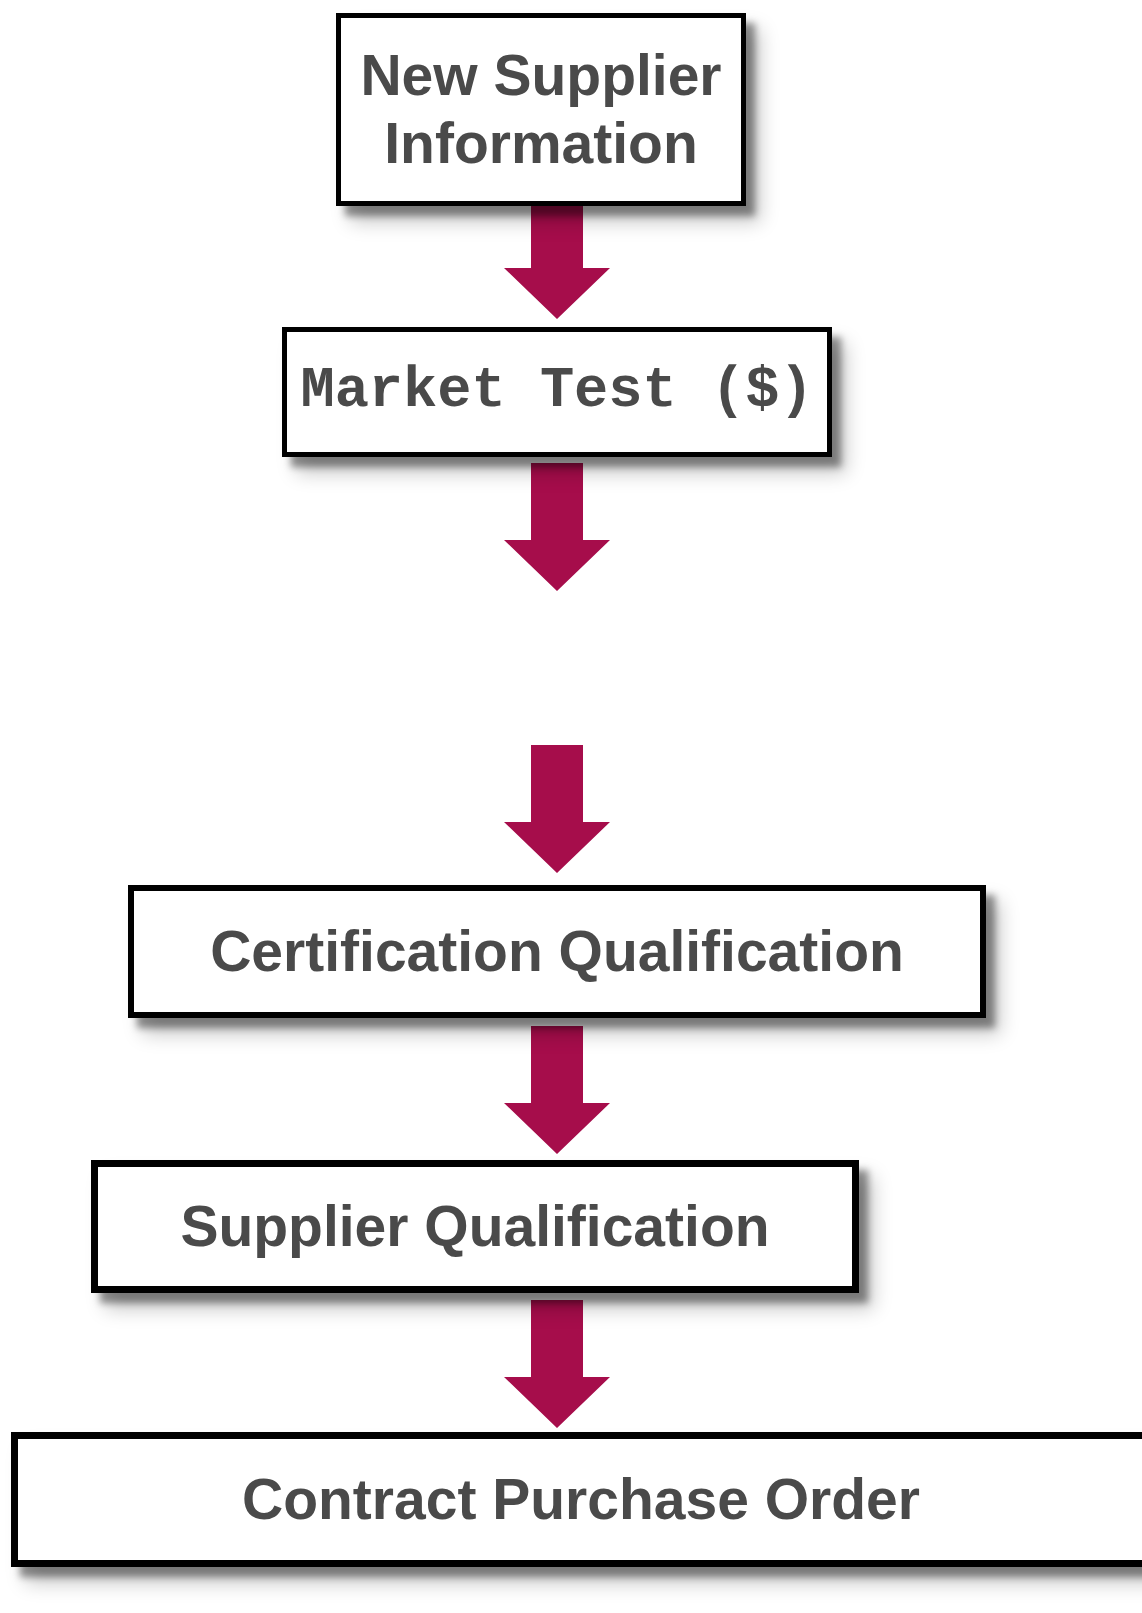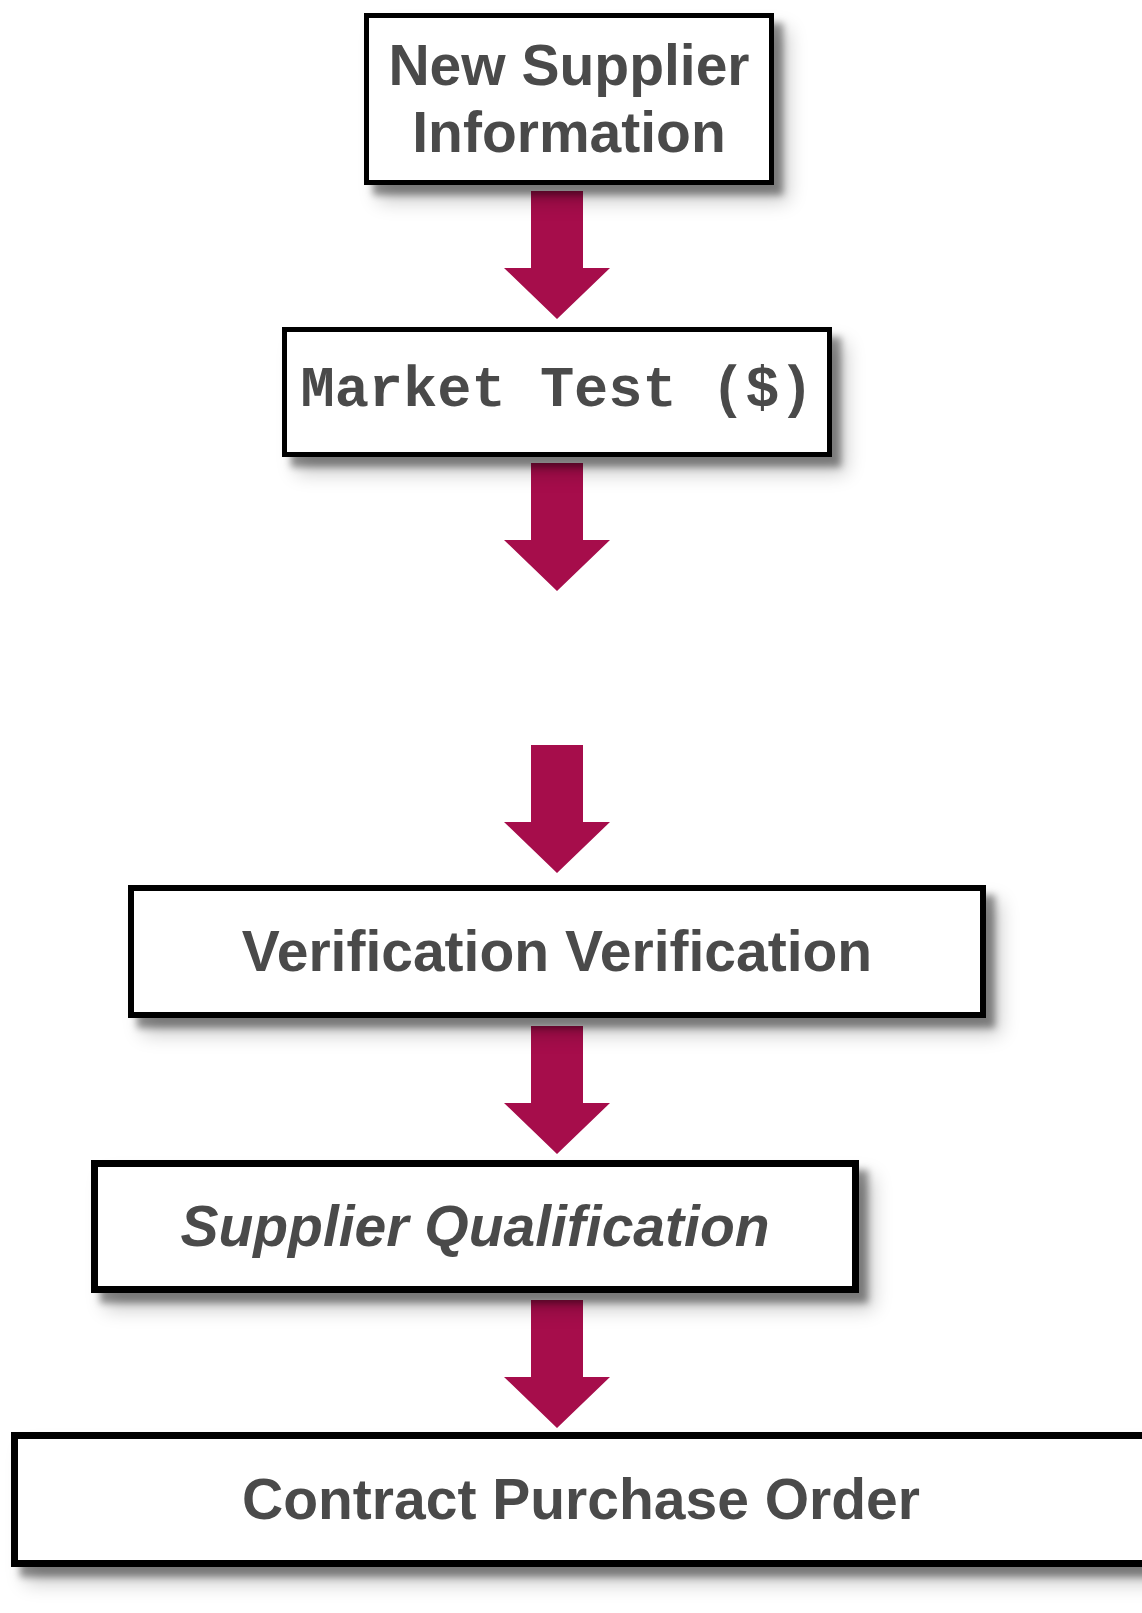--- a/index.html
+++ b/index.html
@@ -46,21 +46,21 @@
     display: block;
     width: 100%;
     height: 100%;
   }
 </style>
 </head>
 <body>
 
 <div class="canvas" style="--box-fill: #FFFFFF; --box-border: #000000; --label-text: #4A4A4A;">
 
-  <div class="node" style="left:364px; top:13px; width:410px; height:172px; border-width:5px;">
+  <div class="node" style="left:336px; top:13px; width:410px; height:193px; border-width:5px;">
     <span class="label">New Supplier Information</span>
   </div>
 
   <div class="arrow" style="top:191px;">
     <svg viewBox="0 0 106 128" preserveAspectRatio="none" aria-hidden="true">
       <polygon class="arrow-shape" points="27,0 79,0 79,77 106,77 53,128 0,77 27,77" fill="#A60D4B"></polygon>
     </svg>
   </div>
 
   <div class="node" style="left:282px; top:327px; width:550px; height:130px; border-width:5px;font-family:Liberation Mono, monospace;">
@@ -74,30 +74,30 @@
   </div>
 
 
   <div class="arrow" style="top:745px;">
     <svg viewBox="0 0 106 128" preserveAspectRatio="none" aria-hidden="true">
       <polygon class="arrow-shape" points="27,0 79,0 79,77 106,77 53,128 0,77 27,77" fill="#A60D4B"></polygon>
     </svg>
   </div>
 
   <div class="node" style="left:128px; top:885px; width:858px; height:133px; border-width:6px;">
-    <span class="label">Verification Verification</span>
+    <span class="label">Certification Qualification</span>
   </div>
 
   <div class="arrow" style="top:1026px;">
     <svg viewBox="0 0 106 128" preserveAspectRatio="none" aria-hidden="true">
       <polygon class="arrow-shape" points="27,0 79,0 79,77 106,77 53,128 0,77 27,77" fill="#A60D4B"></polygon>
     </svg>
   </div>
 
-  <div class="node" style="left:91px; top:1160px; width:768px; height:133px; border-width:7px;font-style:italic;">
+  <div class="node" style="left:91px; top:1160px; width:768px; height:133px; border-width:7px;">
     <span class="label">Supplier Qualification</span>
   </div>
 
   <div class="arrow" style="top:1300px;">
     <svg viewBox="0 0 106 128" preserveAspectRatio="none" aria-hidden="true">
       <polygon class="arrow-shape" points="27,0 79,0 79,77 106,77 53,128 0,77 27,77" fill="#A60D4B"></polygon>
     </svg>
   </div>
 
   <div class="node" style="left:11px; top:1432px; width:1140px; height:135px; border-width:7px;">

